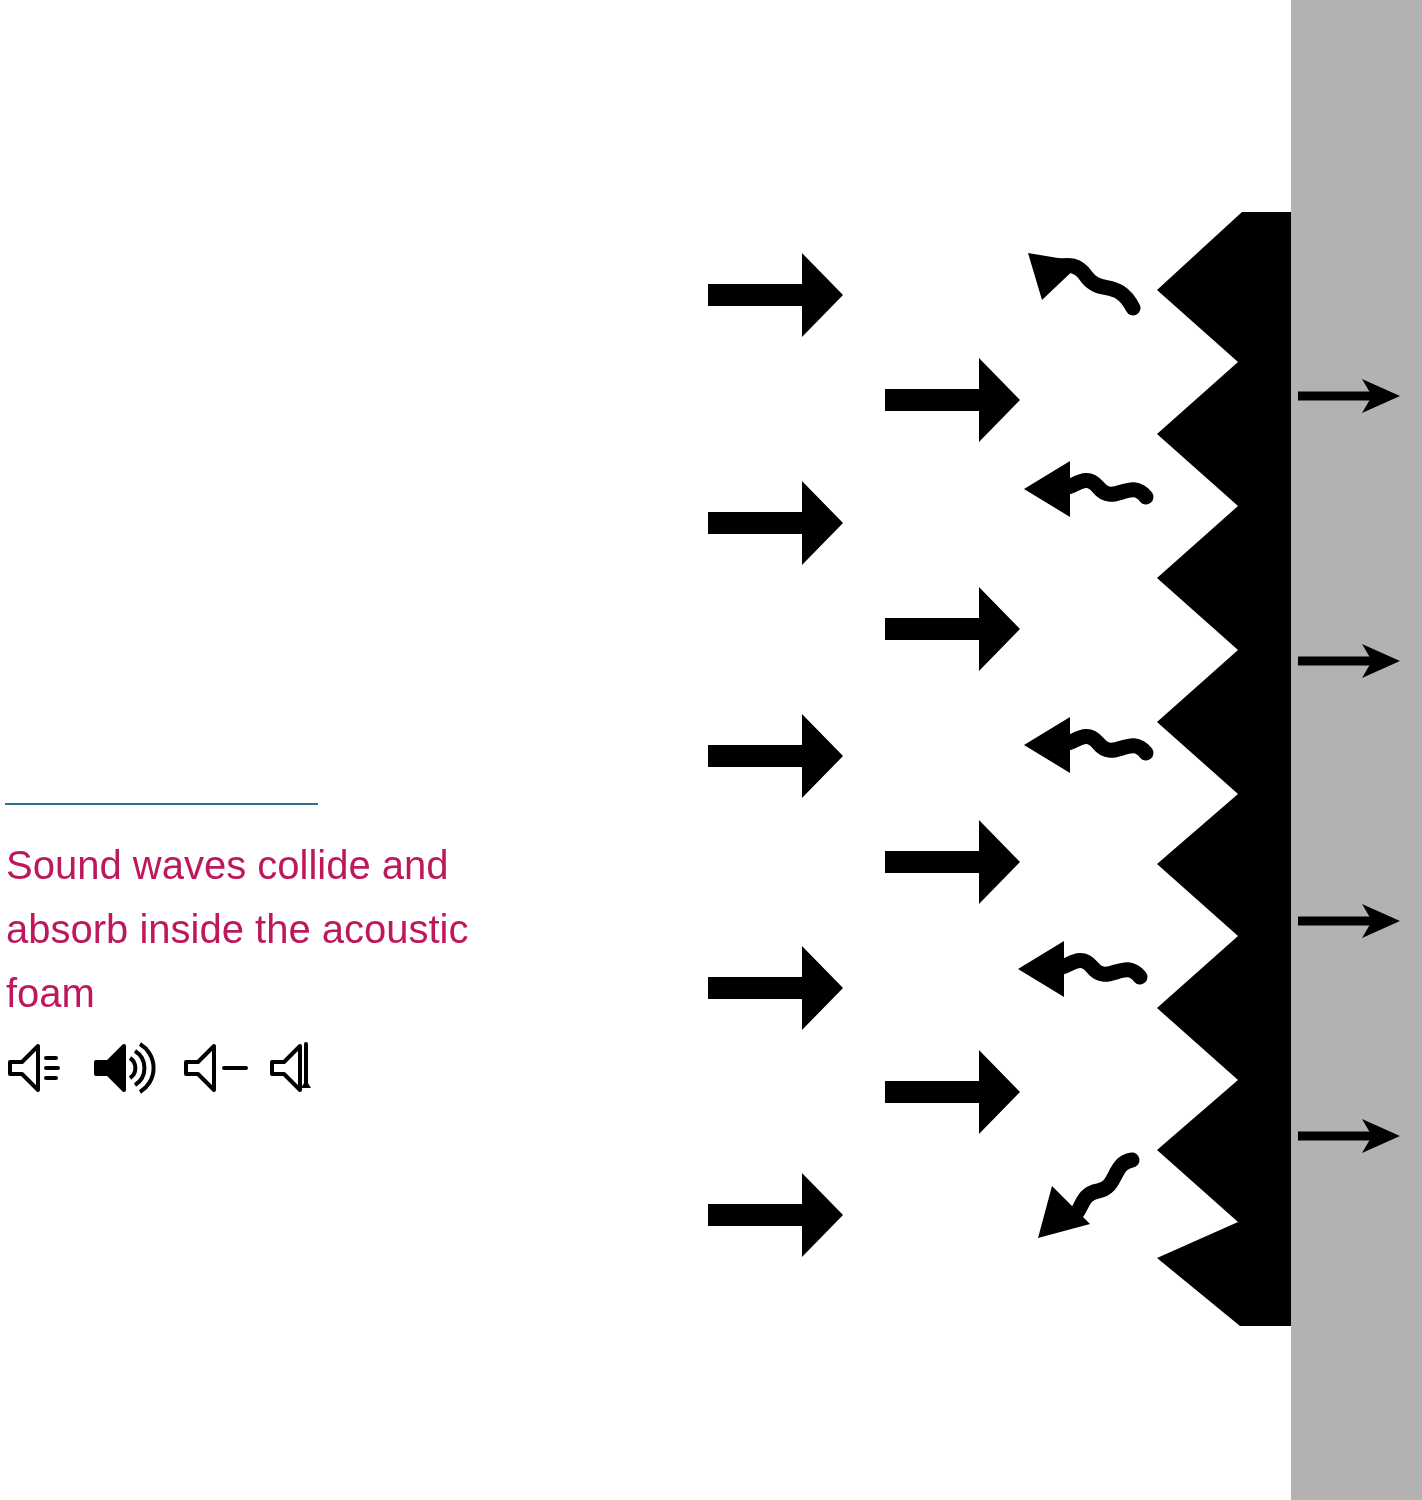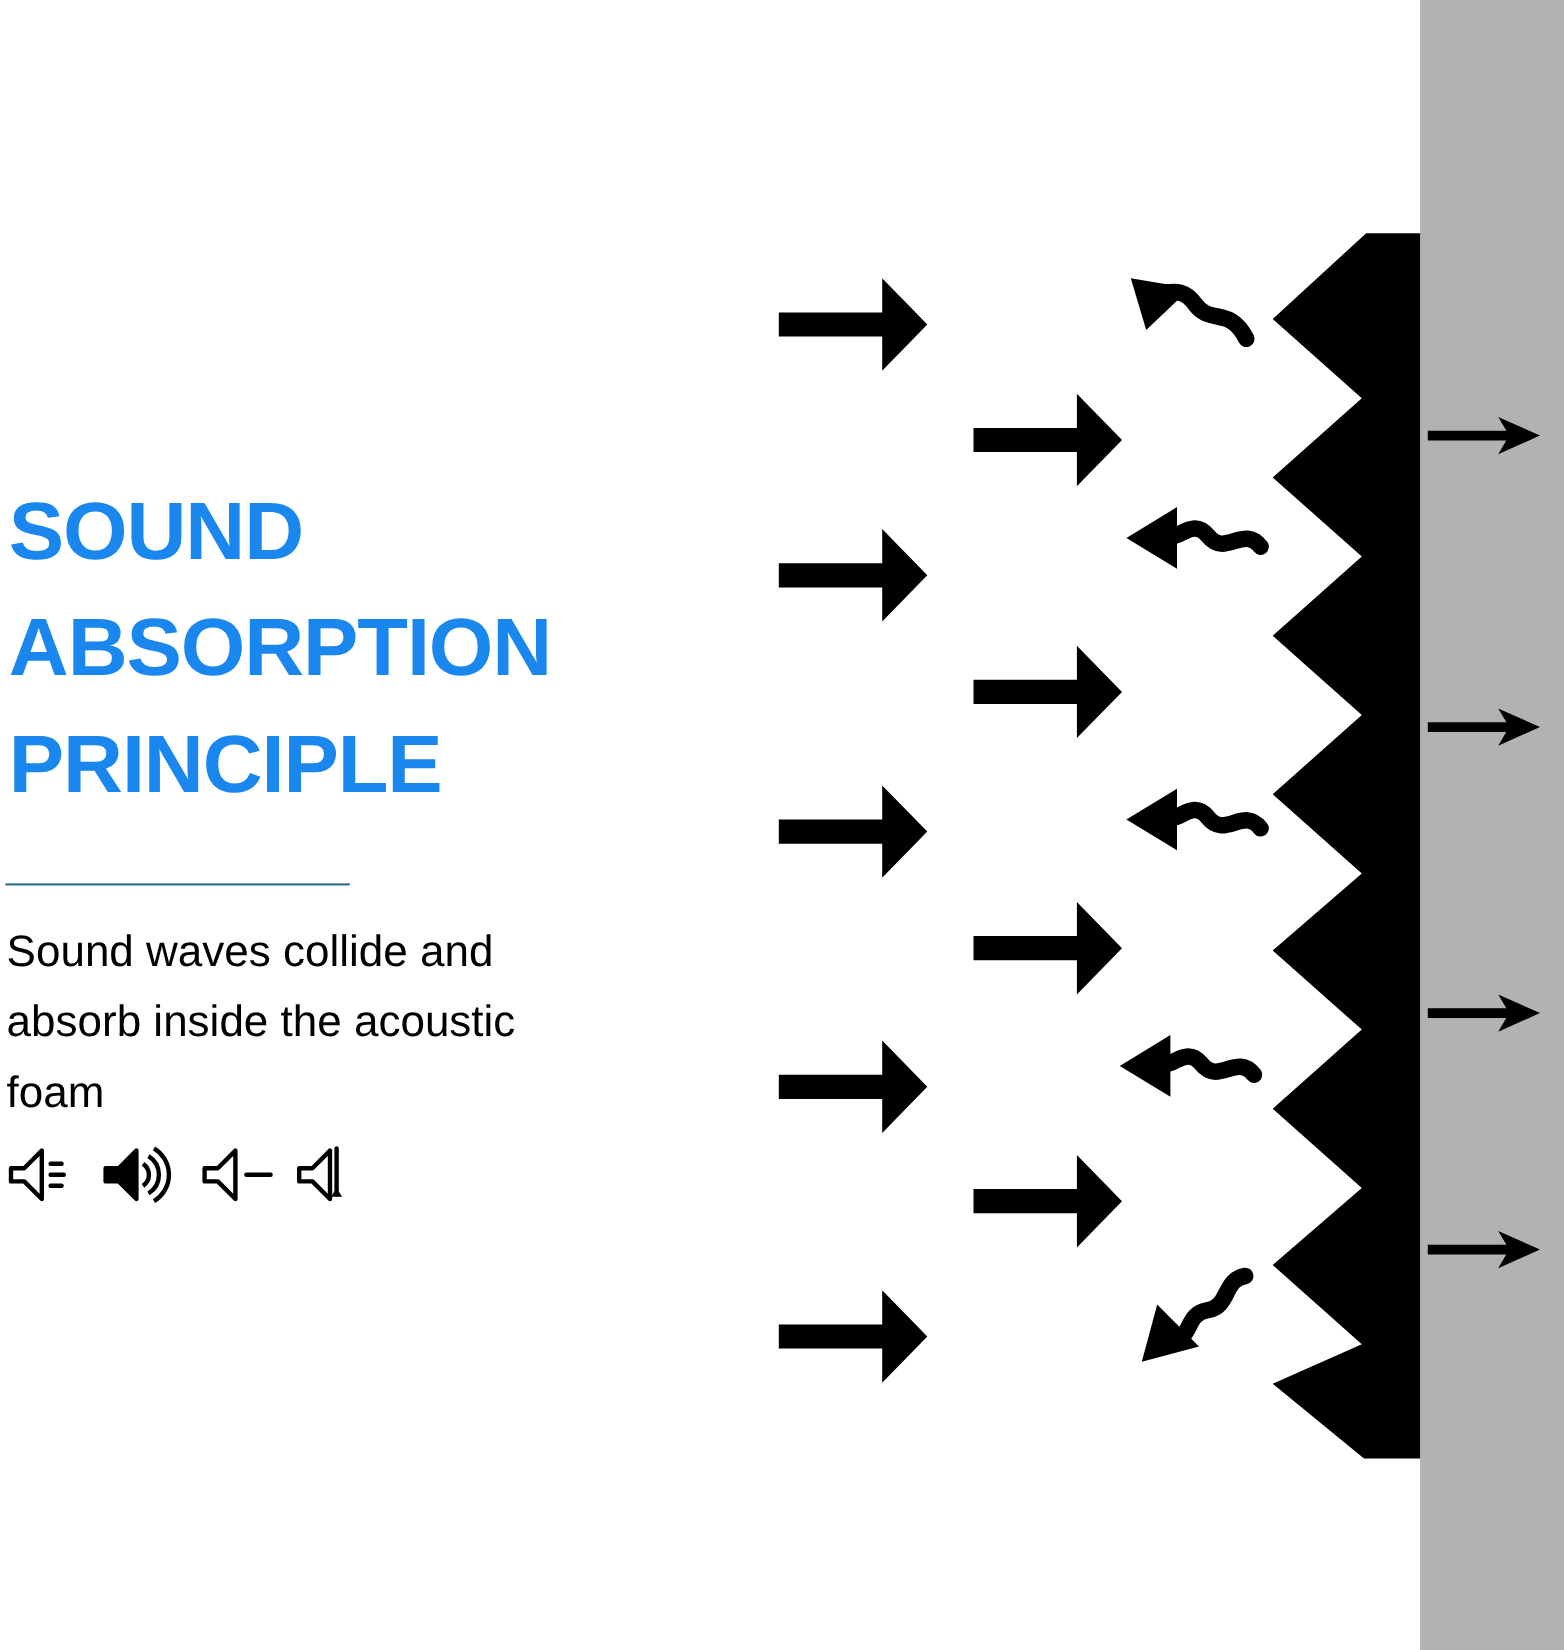--- a/index.html
+++ b/index.html
@@ -50,21 +50,21 @@
     top: 803px;
     width: 313px;
     height: 2px;
     background: #2f6f8f;
   }
   #body-copy {
     position: absolute;
     left: 6px;
     top: 833px;
     width: 500px;
-    color: #000000;
+    color: #be185d;
     font-family: "Liberation Sans", sans-serif;
     font-weight: 400;
     font-size: 40px;
     line-height: 64px;
   }
   #icon-row {
     position: absolute;
     left: 6px;
     top: 1036px;
     width: 340px;
@@ -190,25 +190,20 @@
           <line x1="1298" y1="1136" x2="1378" y2="1136" stroke="#000000" stroke-width="9"></line>
           <path d="M 1400 1136 L 1362 1119 L 1372 1136 L 1362 1153 Z" fill="#000000"></path>
         </g>
       </g>
 
     </svg>
   </div>
 
   <div id="text-panel">
 
-    <div id="title-block">
-      <span class="title-line">SOUND</span>
-      <span class="title-line">ABSORPTION</span>
-      <span class="title-line">PRINCIPLE</span>
-    </div>
 
     <div id="divider"></div>
 
     <div id="body-copy">Sound waves collide and absorb inside the acoustic foam</div>
 
     <div id="icon-row">
 
       <svg class="spk-icon" style="left:0px" viewBox="0 0 76 64">
         <path d="M 4 26 L 16 26 L 32 10 L 32 54 L 16 38 L 4 38 Z" fill="none" stroke="#000000" stroke-width="4" stroke-linejoin="round"></path>
         <path d="M 40 22 L 50 22 M 40 32 L 52 32 M 40 42 L 50 42" fill="none" stroke="#000000" stroke-width="4" stroke-linecap="round"></path>

